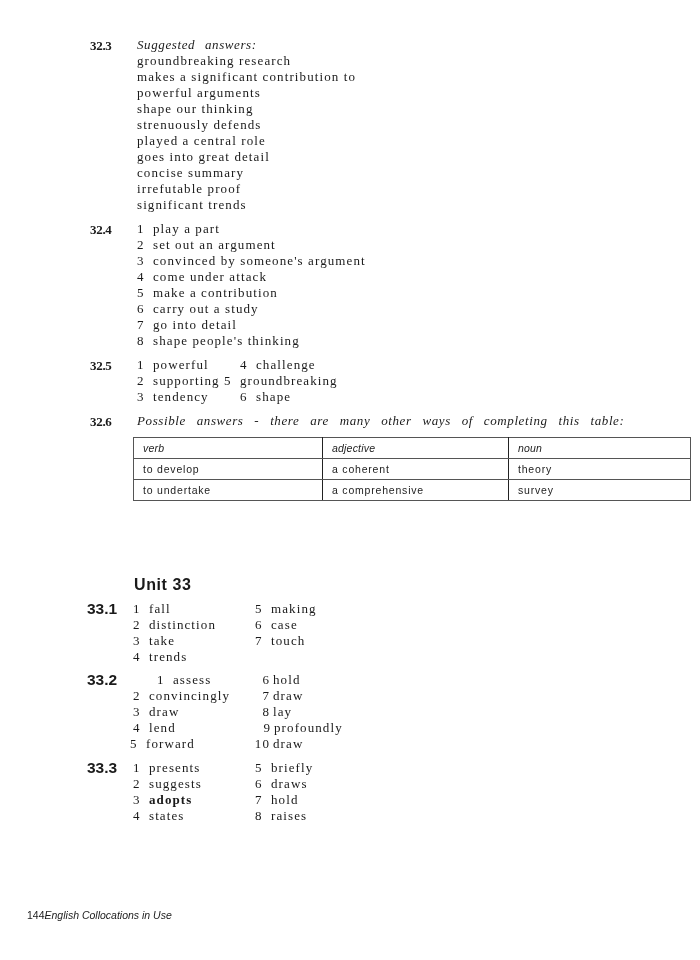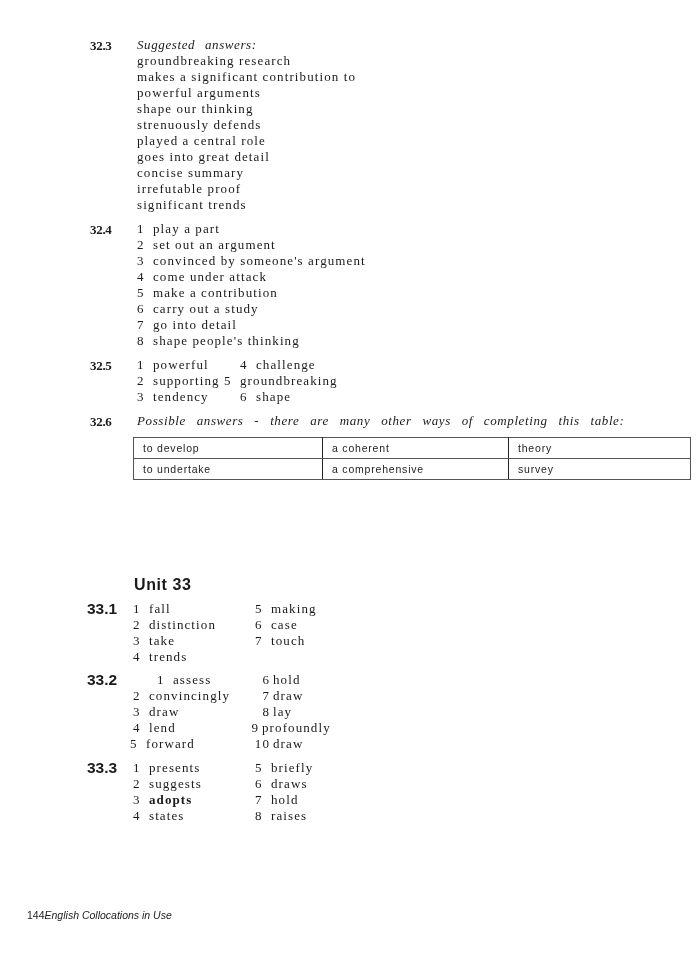--- a/index.html
+++ b/index.html
@@ -60,20 +60,25 @@
 <div class="line" style="left:137px; top:389px;"><span class="num">3</span><span>tendency</span></div>
 <div class="line" style="left:240px; top:357px;"><span class="num">4</span><span>challenge</span></div>
 <div class="line" style="left:224px; top:373px;"><span class="num">5</span><span>groundbreaking</span></div>
 <div class="line" style="left:240px; top:389px;"><span class="num">6</span><span>shape</span></div>
 
 <div class="ex-label" style="left:90px; top:414px;">32.6</div>
 <div class="line italic" style="left:137px; top:413px; word-spacing:7px;">Possible answers - there are many other ways of completing this table:</div>
 
 <table class="ans">
   <tbody>
+      <tr class="hdr">
+    <td class="c1">verb</td>
+    <td class="c2">adjective</td>
+    <td>noun</td>
+  </tr>
   <tr>
     <td class="c1">to develop</td>
     <td class="c2">a coherent</td>
     <td>theory</td>
   </tr>
   <tr>
     <td class="c1">to undertake</td>
     <td class="c2">a comprehensive</td>
     <td>survey</td>
   </tr>
@@ -93,21 +98,21 @@
 
 <div class="ex-label-u" style="left:87px; top:671px;">33.2</div>
 <div class="line" style="left:133px; top:672px;margin-left:24px;"><span class="num">1</span><span>assess</span></div>
 <div class="line" style="left:133px; top:688px;"><span class="num">2</span><span>convincingly</span></div>
 <div class="line" style="left:133px; top:704px;"><span class="num">3</span><span>draw</span></div>
 <div class="line" style="left:133px; top:720px;"><span class="num">4</span><span>lend</span></div>
 <div class="line" style="left:130px; top:736px;"><span class="num">5</span><span>forward</span></div>
 <div class="line" style="left:247px; top:672px;"><span class="num-r" style="width:23px;">6</span><span style="padding-left:3px;">hold</span></div>
 <div class="line" style="left:247px; top:688px;"><span class="num-r" style="width:23px;">7</span><span style="padding-left:3px;">draw</span></div>
 <div class="line" style="left:247px; top:704px;"><span class="num-r" style="width:23px;">8</span><span style="padding-left:3px;">lay</span></div>
-<div class="line" style="left:236px; top:720px;"><span class="num-r" style="width:23px;">9</span><span style="padding-left:3px;">profoundly</span></div>
+<div class="line" style="left:248px; top:720px;"><span class="num-r" style="width:23px;">9</span><span style="padding-left:3px;">profoundly</span></div>
 <div class="line" style="left:247px; top:736px;"><span class="num-r" style="width:23px;">10</span><span style="padding-left:3px;">draw</span></div>
 
 <div class="ex-label-u" style="left:87px; top:759px;">33.3</div>
 <div class="line" style="left:133px; top:760px;"><span class="num">1</span><span>presents</span></div>
 <div class="line" style="left:133px; top:776px;"><span class="num">2</span><span>suggests</span></div>
 <div class="line" style="left:133px; top:792px;"><span class="num">3</span><b class="bold">adopts</b></div>
 <div class="line" style="left:133px; top:808px;"><span class="num">4</span><span>states</span></div>
 <div class="line" style="left:255px; top:760px;"><span class="num">5</span><span>briefly</span></div>
 <div class="line" style="left:255px; top:776px;"><span class="num">6</span><span>draws</span></div>
 <div class="line" style="left:255px; top:792px;"><span class="num">7</span><span>hold</span></div>

